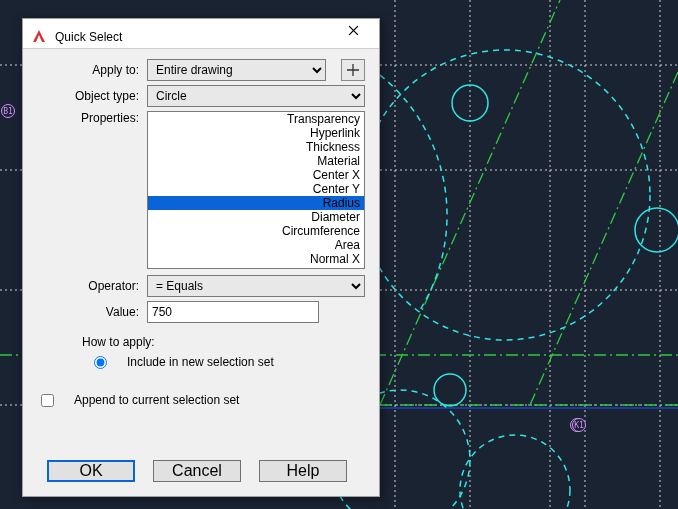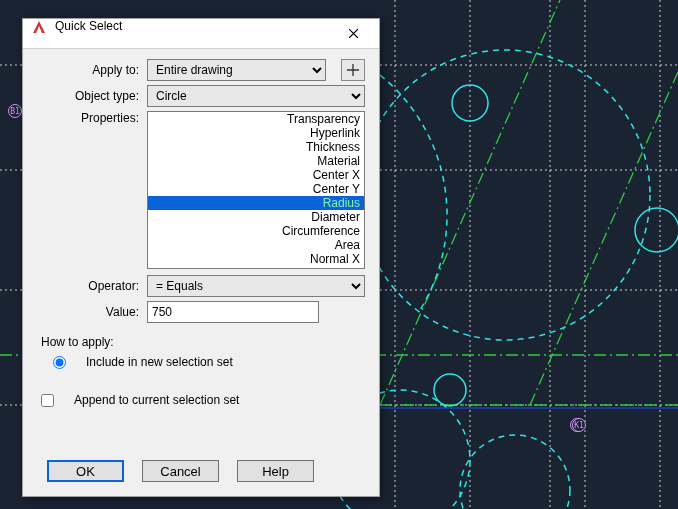--- a/index.html
+++ b/index.html
@@ -23,22 +23,22 @@
     left: 22px; top: 18px;
     width: 358px; height: 479px;
     background: #f0f0f0;
     border: 1px solid #a0a0a0;
     box-shadow: 2px 2px 10px rgba(0,0,0,.4);
     display: flex; flex-direction: column;
   }
   .titlebar {
     height: 30px;
     background: #fff;
-    display: flex; align-items: flex-start;
-    padding: 0 6px 16px 8px;
+    display: flex; align-items: flex-end;
+    padding: 0 6px 4px 8px;
     border-bottom: 1px solid #d0d0d0;
   }
   .app-icon {
     width: 16px; height: 16px;
     display:flex;align-items:center;justify-content:center;
     margin-right:8px;
   }
   .title { flex:1; font-size:12px; }
   .close-btn {
     width: 40px; height: 28px;
@@ -69,38 +69,39 @@
     flex:1;
     height: 158px;
     border:1px solid #7a7a7a;
     background:#fff;
     overflow-y: scroll;
     font-size:12px;
     text-align:right;
   }
   .listbox-inner { }
   .li { padding:0 4px; line-height:14px; cursor:default;}
-  .li.selected { background:#0a64d8; color:#86efac; }
+  .li.selected { background:#0a64d8; color:#000000; }
   .value-input { width: 172px; }
   .group {
     margin-top:8px;
     padding: 4px 8px 10px 8px;
+    margin-left: 41px;
   }
   .group-title { font-size:12px; margin-bottom:6px; margin-left:-4px;}
   .radio-row, .check-row { display:flex; align-items:center; gap:20px; margin:4px 0 4px 8px; font-size:12px;}
   input[type=radio], input[type=checkbox] { width:13px; height:13px; }
   .buttons {
     display:flex; gap:18px;
     padding: 10px 14px 14px 24px;
   }
   .btn {
-    width: 77px; height:22px;
+    width: 88px; height:22px;
     border:1px solid #707070;
     background:#e1e1e1;
-    font-size:13px;
+    font-size:16px;
     cursor:pointer;
   }
   .btn.primary { border:2px solid #0a64d8; background:#e1e1e1;}
   
   .node {
     position:absolute; width:14px;height:14px; border-radius:50%;
     border:1px solid #d98fff; background:#1a2332;
     color:#d98fff; font-size:8px;
     display:flex;align-items:center;justify-content:center;
     font-family: monospace;
@@ -142,21 +143,21 @@
       <circle cx="450" cy="390" r="16"></circle>
       <circle cx="515" cy="490" r="55" stroke-dasharray="6,5"></circle>
       <circle cx="400" cy="460" r="70" stroke-dasharray="6,5"></circle>
       <path d="M 380 75 A 180 180 0 0 1 420 310" stroke-dasharray="6,5"></path>
     </g>
 
     <line x1="380" y1="408" x2="678" y2="408" stroke="#2050ff" stroke-width="1"></line>
   </svg>
 </div>
 
-<div class="node" style="left:8px;top:104px">B1</div>
+<div class="node" style="left:1px;top:104px">B1</div>
 <div class="node" style="left:570px;top:418px">J1</div>
 <div class="node" style="left:572px;top:418px">K1</div>
 
 <div class="dialog">
   <div class="titlebar">
     <span class="app-icon">
       <svg width="14" height="14" viewBox="0 0 14 14">
           <path d="M1 13 L7 1 L13 13 L10 13 L7 6 L4 13 Z" fill="#d83030"></path>
         </svg>
     </span>

